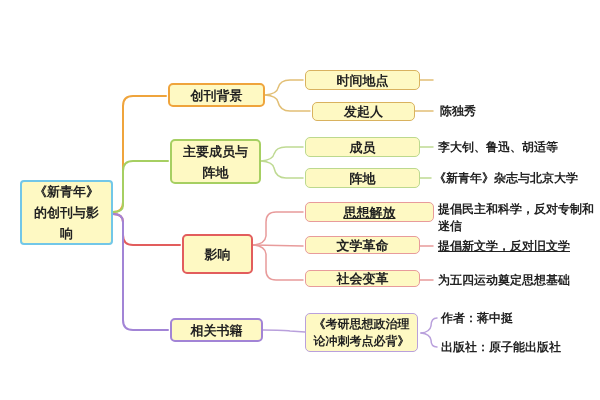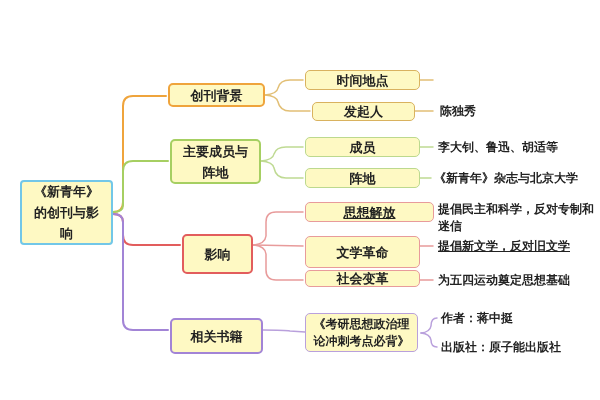--- a/index.html
+++ b/index.html
@@ -73,28 +73,28 @@
     <path class="sub-link lk-b3c" d="M420 280 L433 280"></path>
     <path class="sub-link lk-b4c" d="M421 333 Q430 332 431 326 Q431 318 437 318"></path>
     <path class="sub-link lk-b4c" d="M421 333 Q430 334 431 340 Q431 347 437 347"></path>
   </svg>
 
   <div class="node root" style="left:20px;top:180px;width:93px;height:65px;">《新青年》的创刊与影响</div>
 
   <div class="node lvl1 bd-b1" style="left:168px;top:83px;width:97px;height:24px;">创刊背景</div>
   <div class="node lvl1 bd-b2" style="left:170px;top:139px;width:91px;height:45px;padding:0 6px;">主要成员与阵地</div>
   <div class="node lvl1 bd-b3" style="left:182px;top:234px;width:71px;height:40px;">影响</div>
-  <div class="node lvl1 bd-b4" style="left:170px;top:318px;width:93px;height:36px;">相关书籍</div>
+  <div class="node lvl1 bd-b4" style="left:170px;top:318px;width:93px;height:24px;">相关书籍</div>
 
   <div class="node lvl2 bd-b1c" style="left:305px;top:70px;width:115px;height:20px;">时间地点</div>
   <div class="node lvl2 bd-b1c" style="left:312px;top:102px;width:103px;height:19px;">发起人</div>
   <div class="node lvl2 bd-b2c" style="left:305px;top:137px;width:115px;height:20px;">成员</div>
   <div class="node lvl2 bd-b2c" style="left:305px;top:168px;width:115px;height:20px;">阵地</div>
   <div class="node lvl2 bd-b3c" style="left:305px;top:202px;width:129px;height:20px;text-decoration:underline;">思想解放</div>
-  <div class="node lvl2 bd-b3c" style="left:305px;top:236px;width:115px;height:32px;">文学革命</div>
+  <div class="node lvl2 bd-b3c" style="left:305px;top:236px;width:115px;height:18px;">文学革命</div>
   <div class="node lvl2 bd-b3c" style="left:305px;top:270px;width:115px;height:17px;">社会变革</div>
   <div class="node lvl2 bd-b4c book" style="left:305px;top:313px;width:113px;height:39px;">《考研思想政治理论冲刺考点必背》</div>
 
   <div class="leaf" style="left:440px;top:103px;">陈独秀</div>
   <div class="leaf" style="left:438px;top:139px;">李大钊、鲁迅、胡适等</div>
   <div class="leaf" style="left:434px;top:170px;">《新青年》杂志与北京大学</div>
   <div class="leaf wrap" style="left:438px;top:201px;width:158px;">提倡民主和科学，反对专制和迷信</div>
   <div class="leaf" style="left:438px;top:238px;text-decoration:underline;">提倡新文学，反对旧文学</div>
   <div class="leaf" style="left:438px;top:272px;">为五四运动奠定思想基础</div>
   <div class="leaf" style="left:441px;top:310px;">作者：蒋中挺</div>

